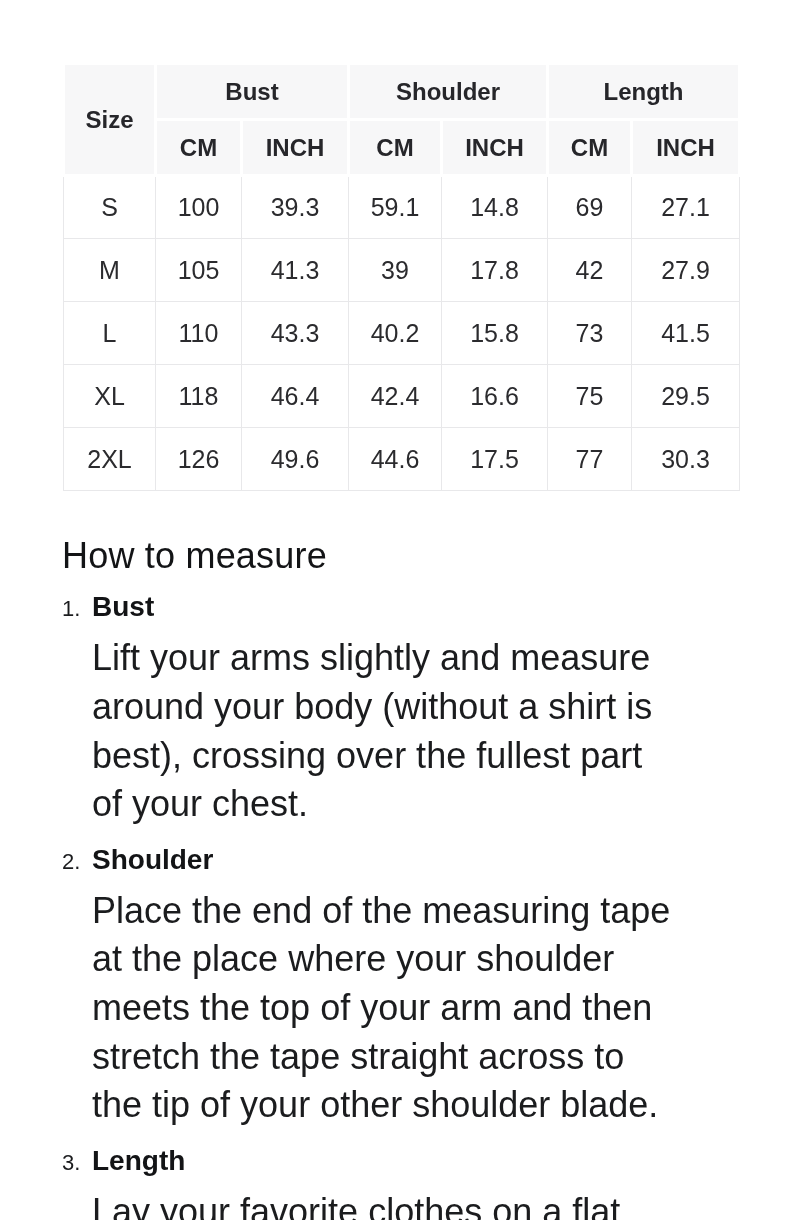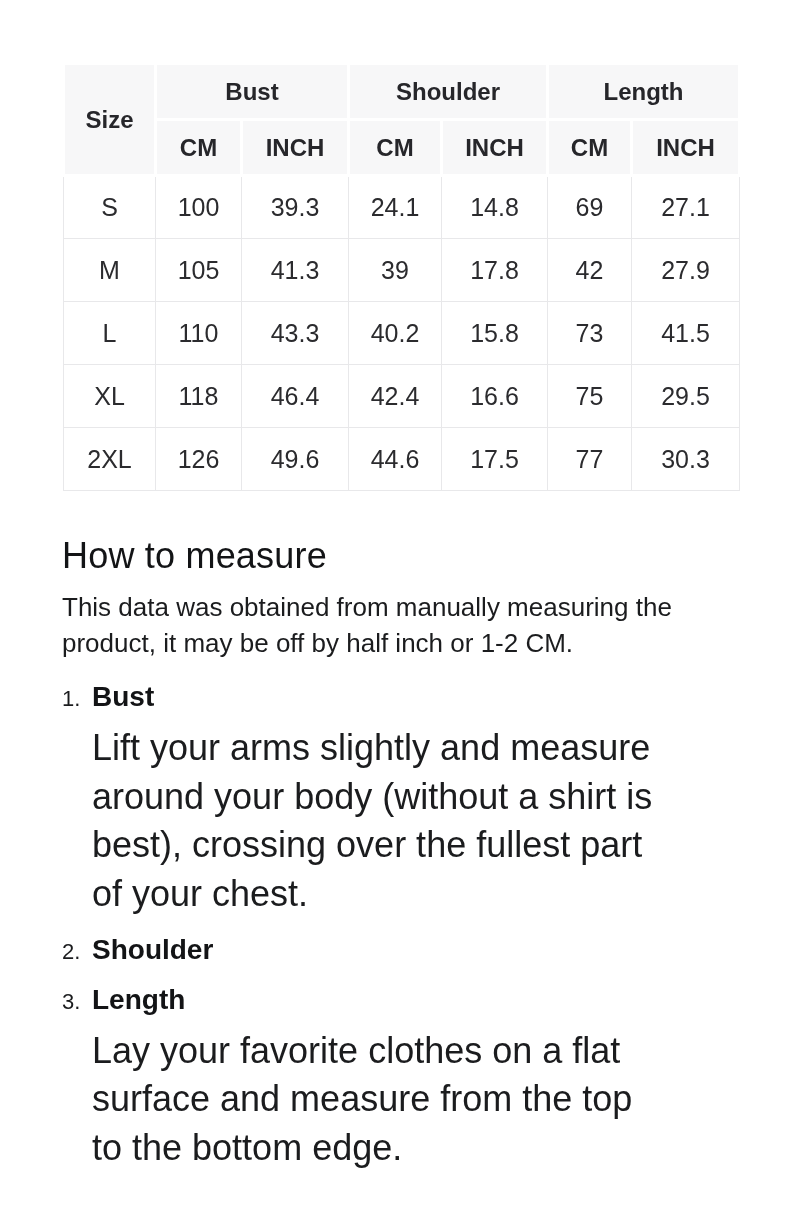--- a/index.html
+++ b/index.html
@@ -121,21 +121,21 @@
         <th>INCH</th>
         <th>CM</th>
         <th>INCH</th>
       </tr>
     </thead>
     <tbody>
       <tr>
         <td>S</td>
         <td>100</td>
         <td>39.3</td>
-        <td>24.1</td>
+        <td>59.1</td>
         <td>14.8</td>
         <td>69</td>
         <td>27.1</td>
       </tr>
       <tr>
         <td>M</td>
         <td>105</td>
         <td>41.3</td>
         <td>39</td>
         <td>17.8</td>
@@ -167,35 +167,35 @@
         <td>44.6</td>
         <td>17.5</td>
         <td>77</td>
         <td>30.3</td>
       </tr>
     </tbody>
   </table>
 
   <section>
     <h2 class="htm-title">How to measure</h2>
-    <p class="htm-intro">This data was obtained from manually measuring the product, it may be off by half inch or 1-2 CM.</p>
 
     <ol class="steps">
       <li>
         <div class="step-head">
           <span class="step-num">1.</span>
           <span class="step-term">Bust</span>
         </div>
         <p class="step-desc">Lift your arms slightly and measure around your body (without a shirt is best), crossing over the fullest part of your chest.</p>
       </li>
       <li>
         <div class="step-head">
           <span class="step-num">2.</span>
           <span class="step-term">Shoulder</span>
         </div>
+        <p class="step-desc">Place the end of the measuring tape at the place where your shoulder meets the top of your arm and then stretch the tape straight across to the tip of your other shoulder blade.</p>
       </li>
       <li>
         <div class="step-head">
           <span class="step-num">3.</span>
           <span class="step-term">Length</span>
         </div>
         <p class="step-desc">Lay your favorite clothes on a flat surface and measure from the top to the bottom edge.</p>
       </li>
     </ol>
   </section>

